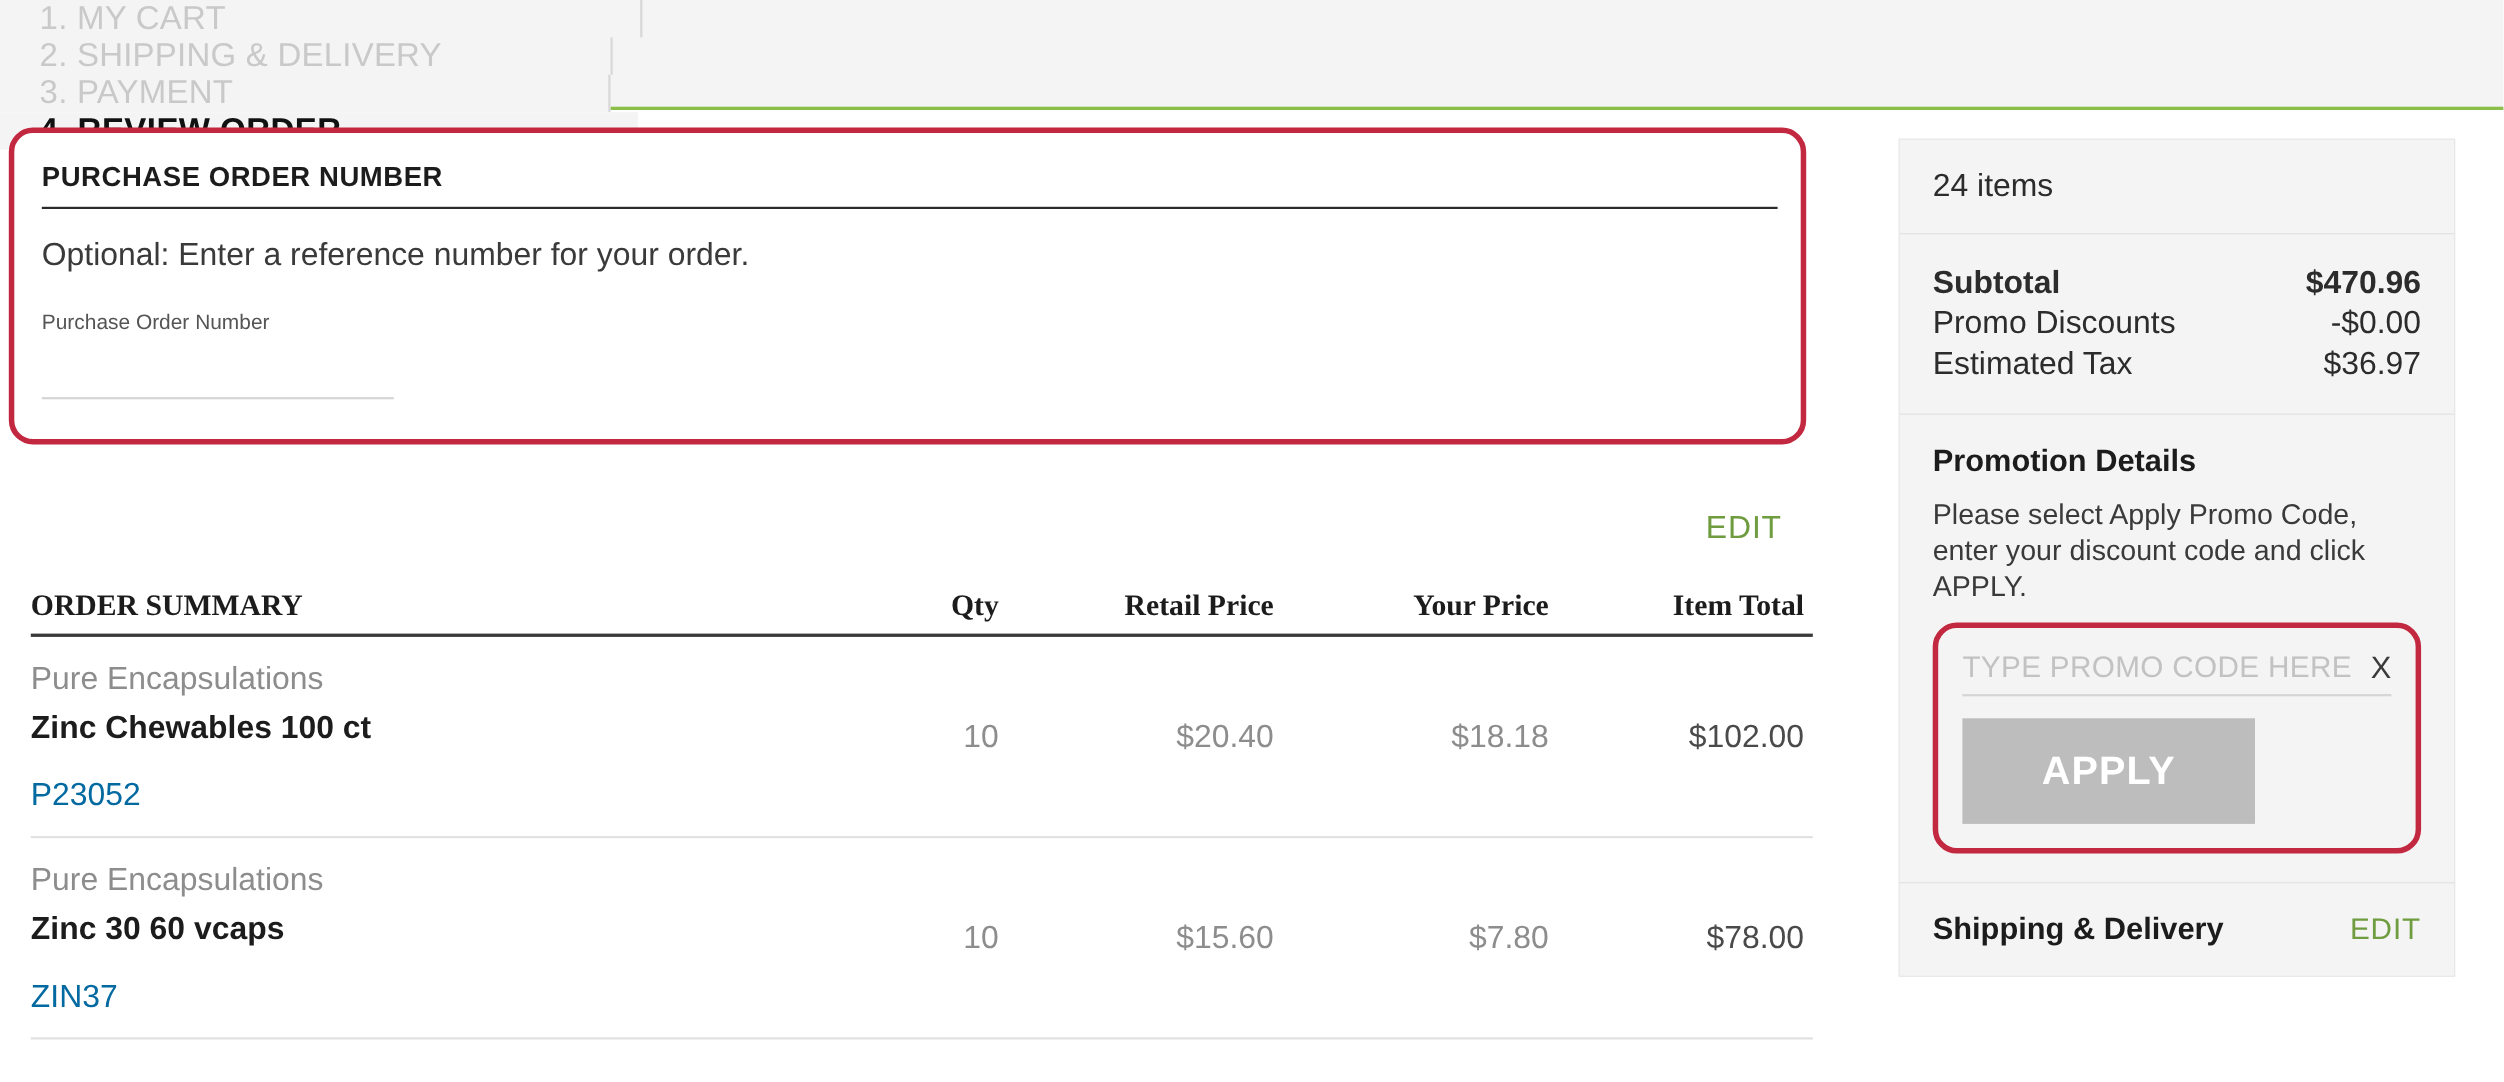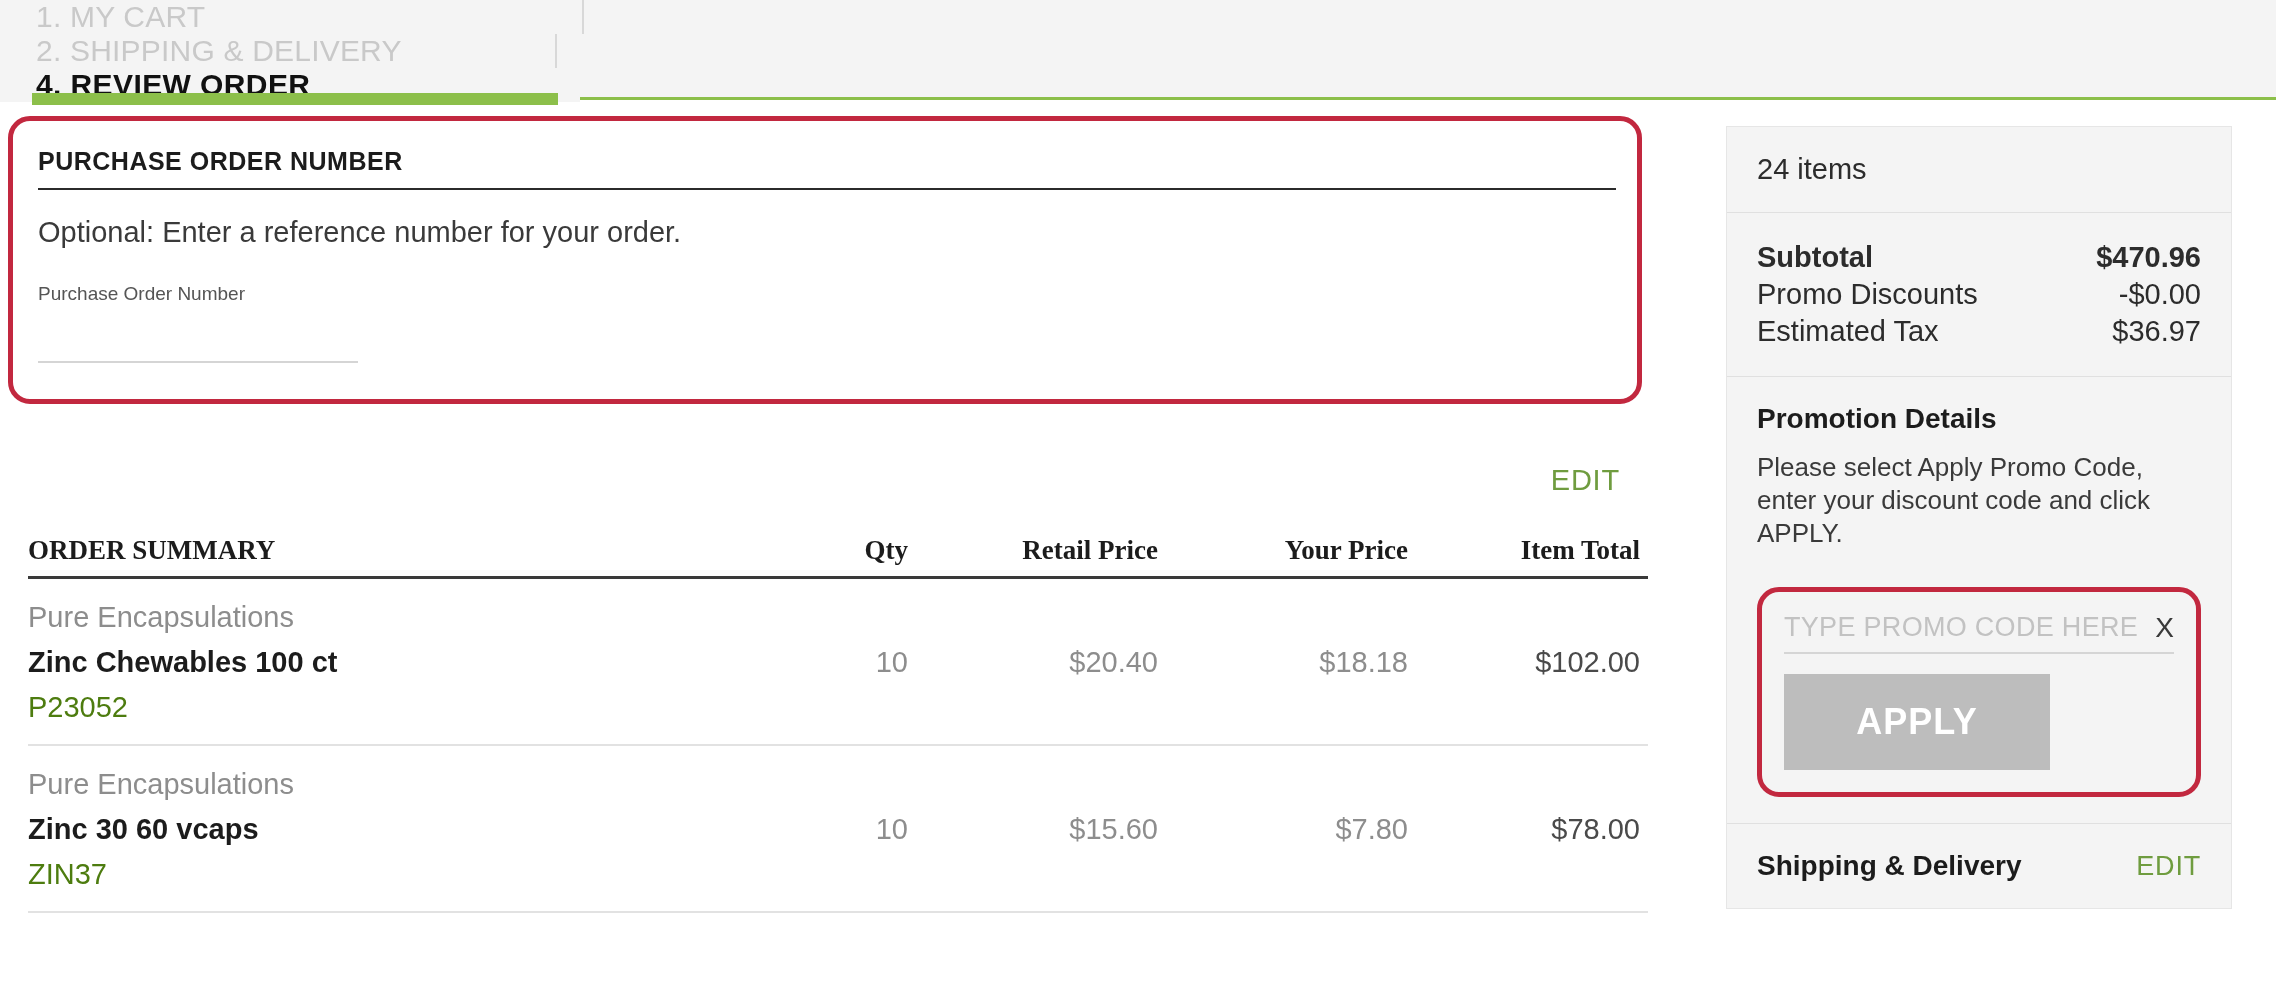--- a/index.html
+++ b/index.html
@@ -163,21 +163,21 @@
     display: flex;
     align-items: center;
     padding: 22px 0 20px 0;
     border-bottom: 2px solid #e2e2e2;
     font-size: 29px;
     color: #8d8d8d;
     font-weight: 400;
   }
   .prod-brand { font-size: 29px; color: #8d8d8d; }
   .prod-name  { font-size: 29px; color: #1c1c1c; font-weight: bold; margin-top: 12px; }
-  .prod-sku   { font-size: 29px; color: #4d7c0f; margin-top: 12px; }
+  .prod-sku   { font-size: 29px; color: #0369a1; margin-top: 28px; }
   .summary-row .c-qty,
   .summary-row .c-rp,
   .summary-row .c-yp { color: #8d8d8d; }
   .summary-row .c-it { color: #4a4a4a; }
 
   
   .sidebar {
     width: 576px;
     flex: 0 0 576px;
     padding: 26px 44px 0 26px;
@@ -211,21 +211,21 @@
   }
   .promo-desc {
     margin-top: 16px;
     font-size: 26px;
     color: #3a3a3a;
     line-height: 1.26;
   }
 
   .promo-box {
     position: relative;
-    margin-top: 37px;
+    margin-top: 16px;
     border: 5px solid #c2283f;
     border-radius: 22px;
     padding: 20px 22px 22px 22px;
   }
   .promo-input-row {
     display: flex;
     align-items: center;
     justify-content: space-between;
     border-bottom: 2px solid #d5d5d5;
     padding-bottom: 8px;
@@ -273,20 +273,23 @@
 </head>
 <body>
 
 <div class="tabbar">
   <div class="tab tab-1">
     <span>1. MY CART</span>
   </div>
   <div class="tab tab-2">
     <span>2. SHIPPING &amp; DELIVERY</span>
   </div>
+  <div class="tab tab-3">
+    <span>3. PAYMENT</span>
+  </div>
   <div class="tab tab-4 active last">
     <span>4. REVIEW ORDER</span>
     <span class="tab-underline"></span>
   </div>
 </div>
 
 <div class="page">
 
   <div class="left-col">
 

